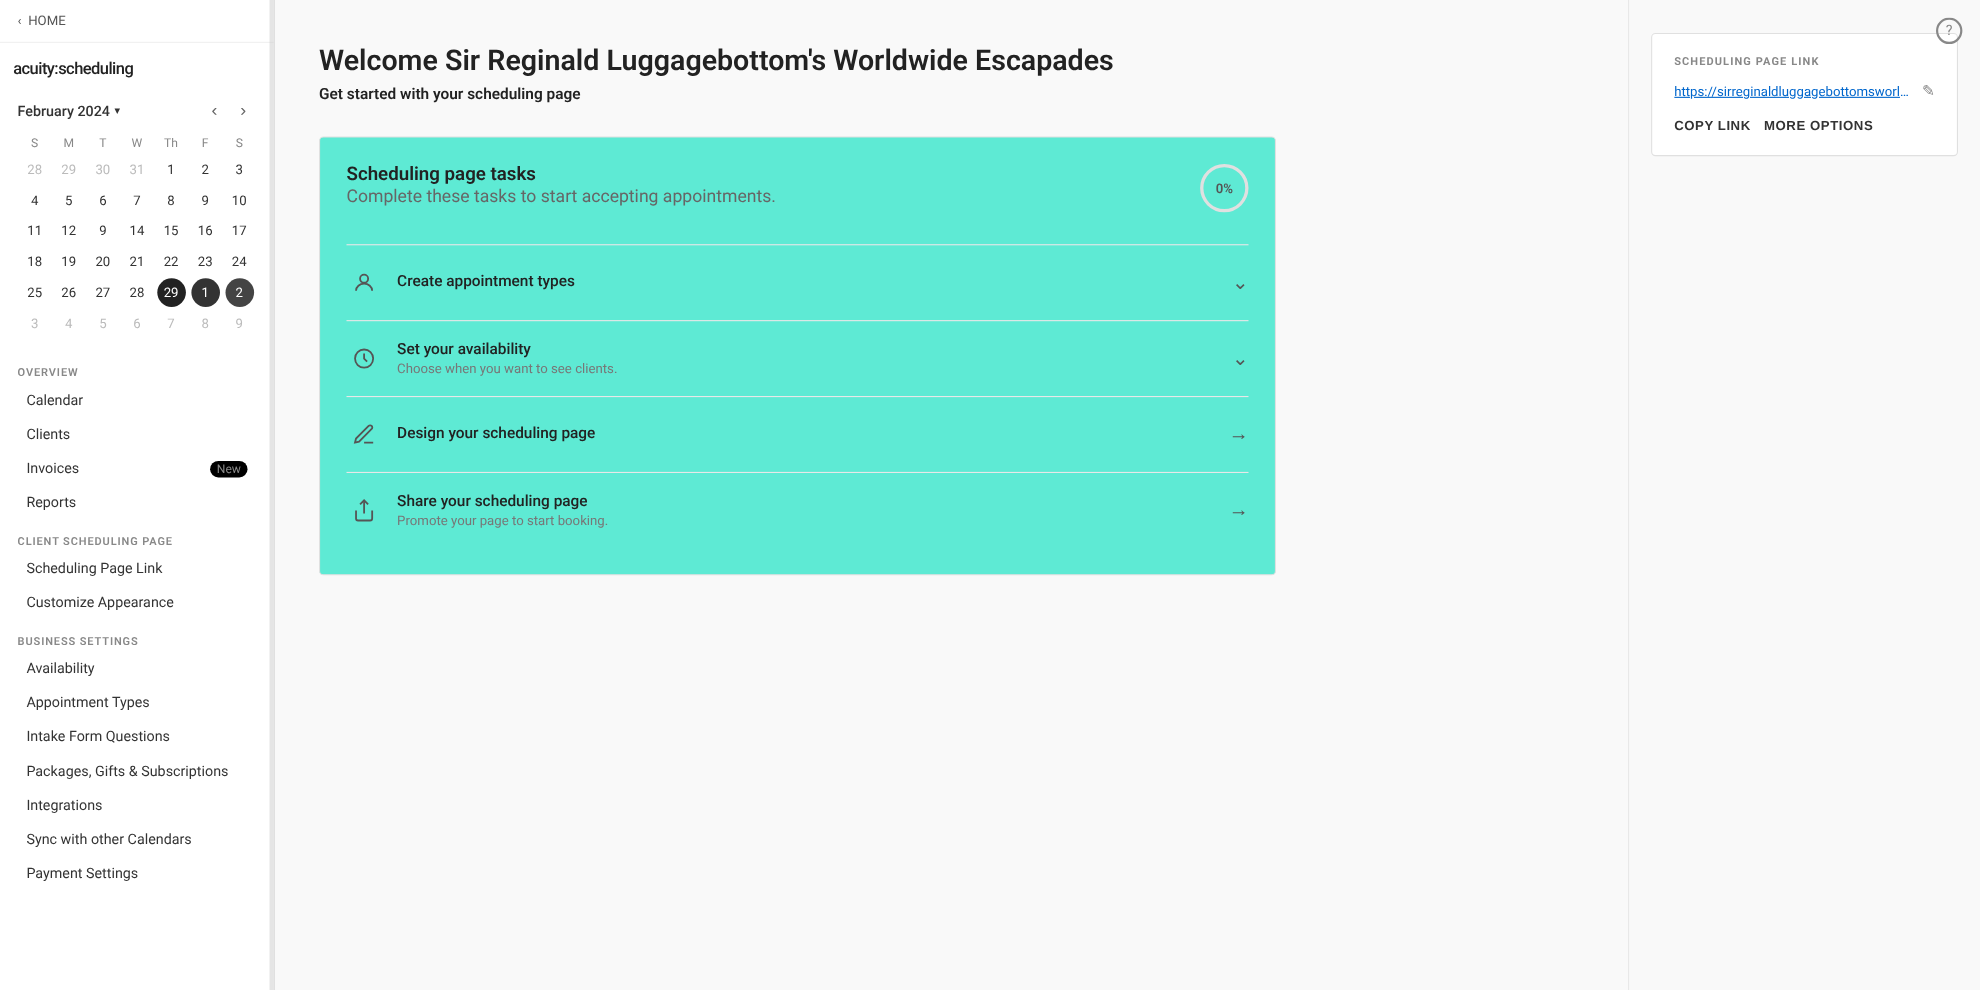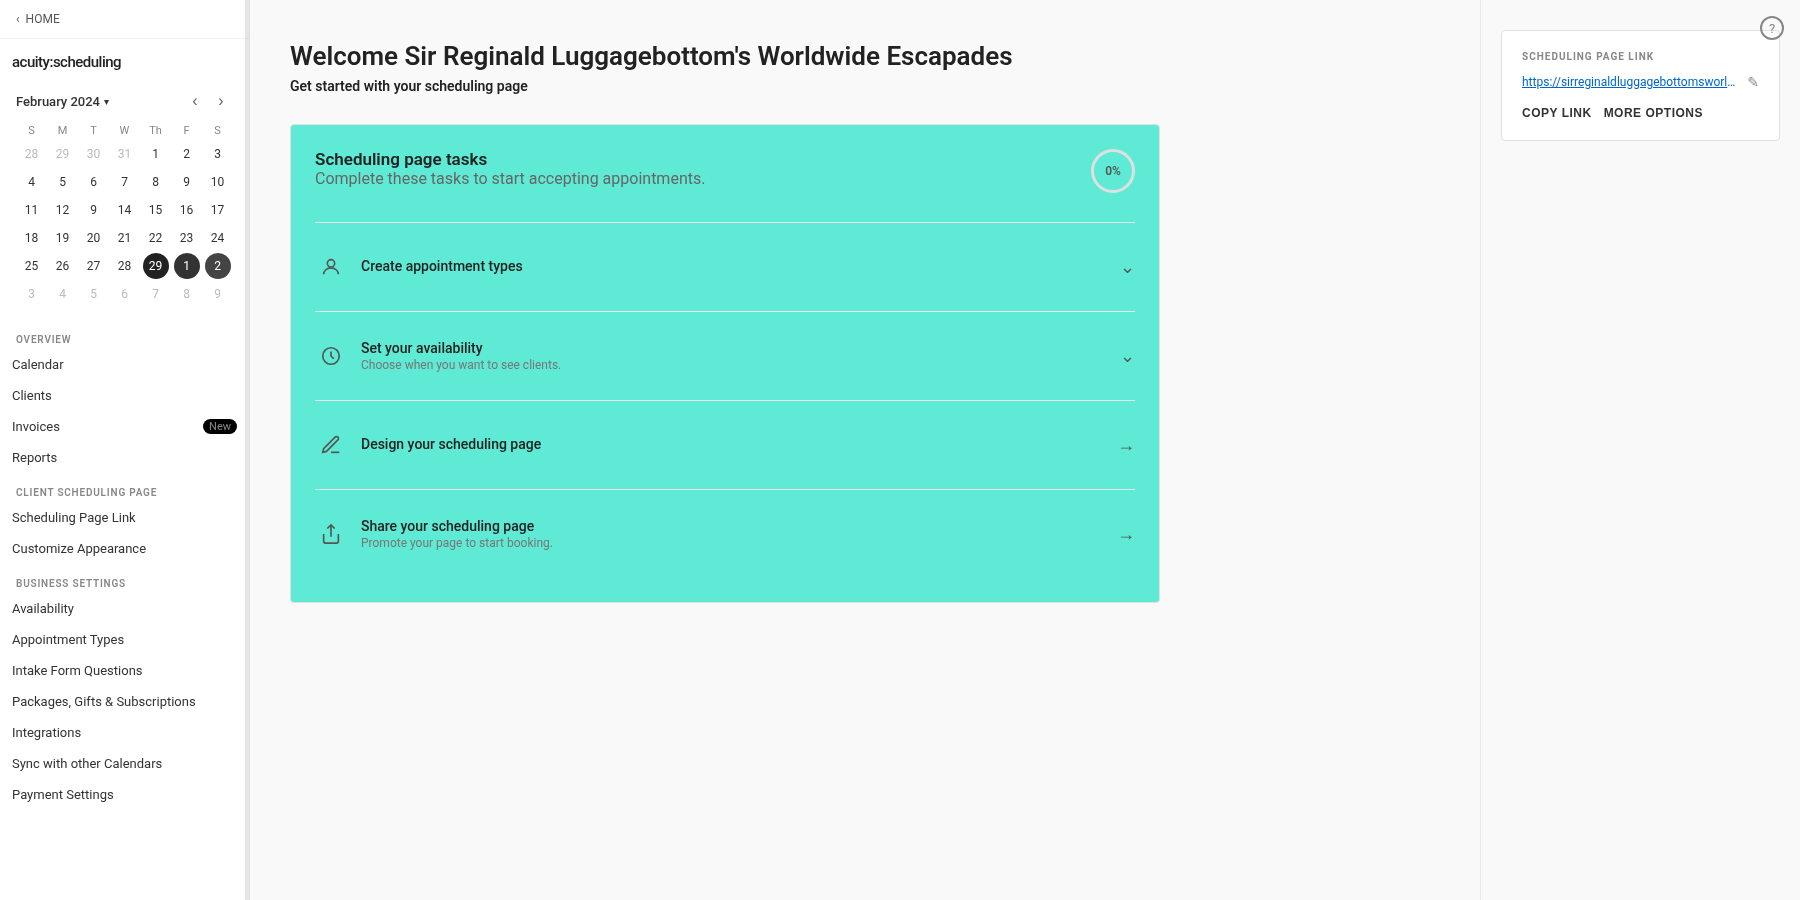--- a/index.html
+++ b/index.html
@@ -134,21 +134,21 @@
       font-size: 10px;
       font-weight: 600;
       letter-spacing: 0.8px;
       color: #888;
       text-transform: uppercase;
     }
 
     .sidebar-nav-item {
       display: flex;
       justify-content: space-between;
-      padding: 8px 12px;
+      padding: 8px 24px;
       font-size: 13px;
       color: #333;
       cursor: pointer;
       text-decoration: none;
     }
 
     .sidebar-nav-item .badge-new {
       font-size: 11px;
       color: #888;
       background: #000000;
@@ -216,21 +216,21 @@
 
     .tasks-subtitle {
       font-size: 16px;
       color: #666;
       margin-bottom: 28px;
     }
 
     
     .task-item {
       border-top: 1px solid #e8e8e8;
-      padding: 28px 0;
+      padding: 18px 0;
       display: flex;
       align-items: center;
       gap: 14px;
       cursor: pointer;
     }
 
     .task-icon {
       width: 32px;
       height: 32px;
       display: flex;

